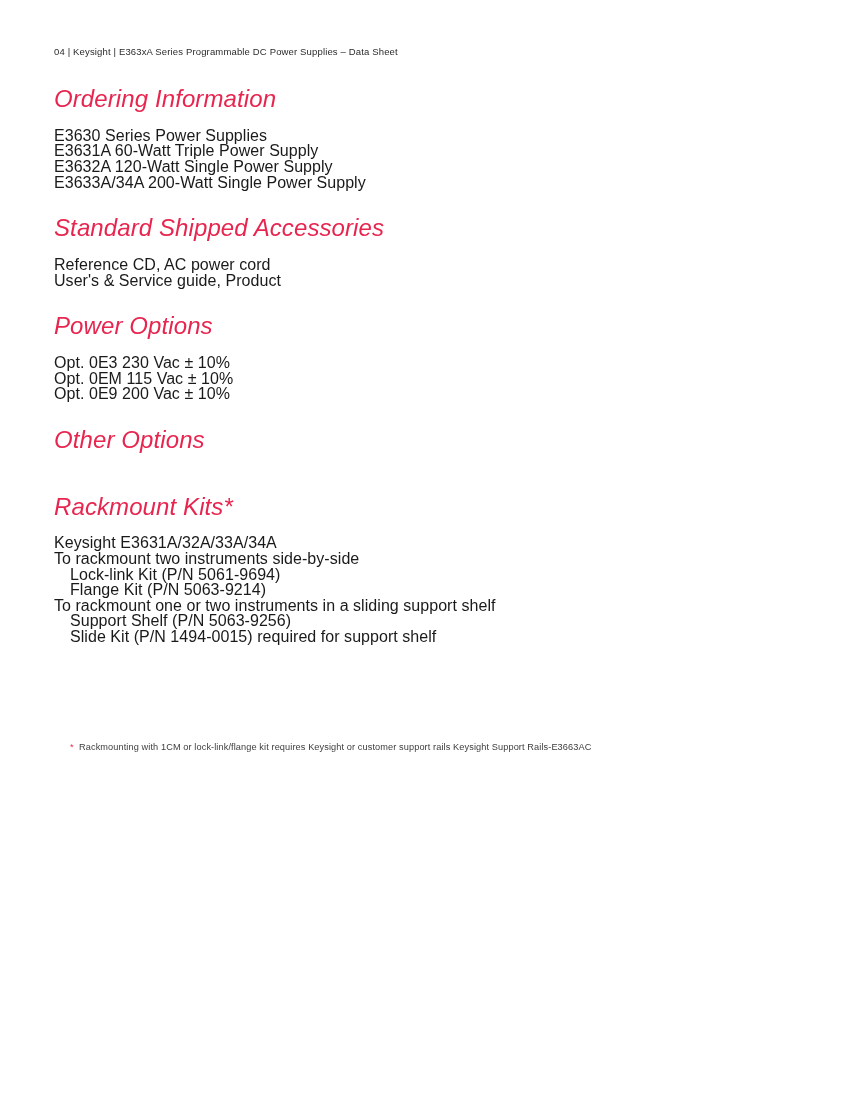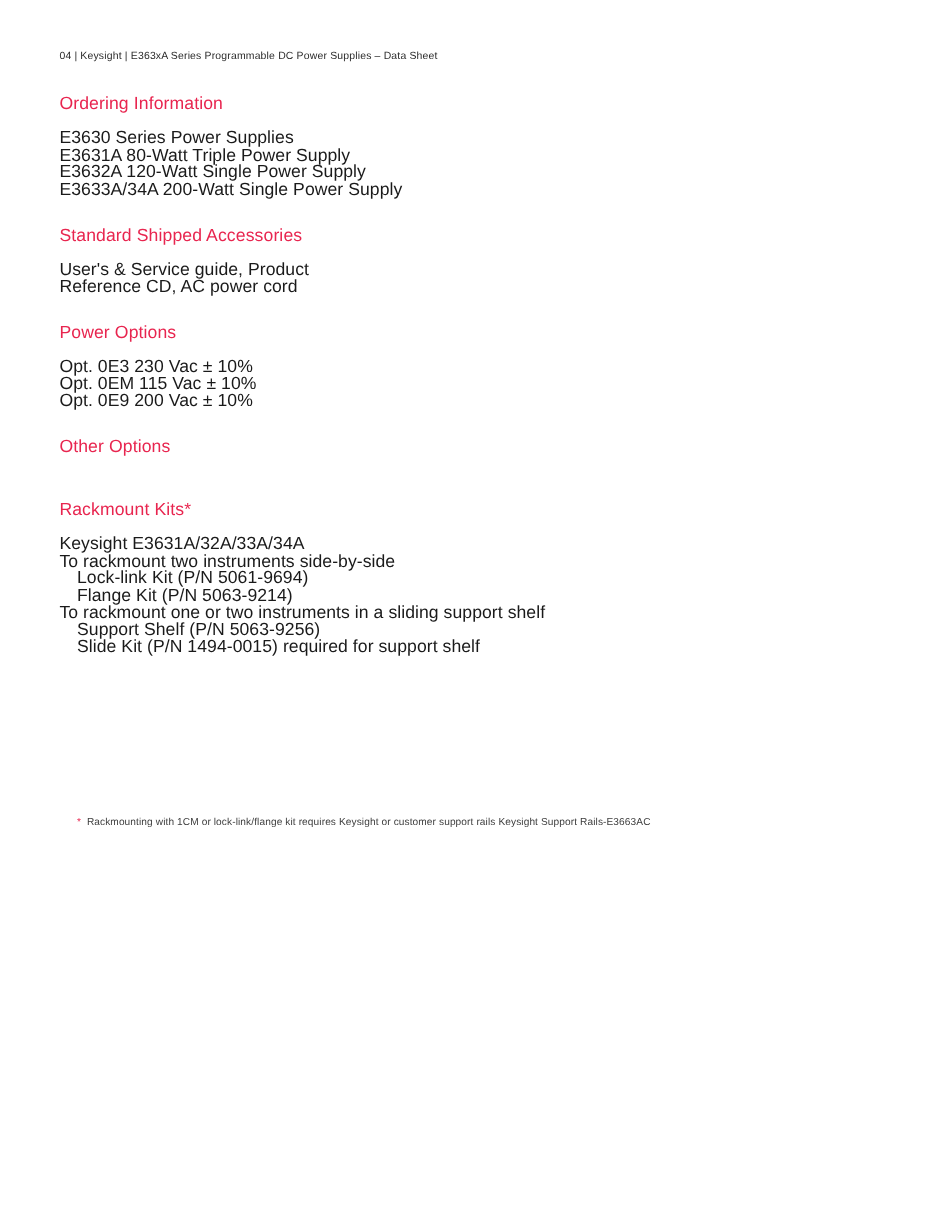--- a/index.html
+++ b/index.html
@@ -24,25 +24,26 @@
   .header-line {
     font-size: 9.5px;
     color: #2b2b2b;
     letter-spacing: 0.15px;
     margin: 0 0 0 0;
     font-weight: 400;
   }
   h2.section-title {
     color: #e8254f;
     font-weight: 400;
-    font-size: 16px;
+    font-size: 24px;
     letter-spacing: 0.1px;
     margin: 0;
     padding: 0;
     line-height: 1.2;
+    font-style: italic;
   }
   .block {
     margin: 0;
     padding: 0;
   }
   .body-line {
     font-size: 16px;
     line-height: 15.6px;
     color: #1a1a1a;
     letter-spacing: 0.05px;
@@ -73,32 +74,32 @@
 <div class="page">
 
   <div class="header-line">04 | Keysight | E363xA Series Programmable DC Power Supplies – Data Sheet</div>
 
   <div class="spacer-title-top-1"></div>
 
   <h2 class="section-title">Ordering Information</h2>
   <div class="spacer-title-body"></div>
   <div class="block">
     <div class="body-line">E3630 Series Power Supplies</div>
-    <div class="body-line">E3631A 80-Watt Triple Power Supply</div>
+    <div class="body-line">E3631A 60-Watt Triple Power Supply</div>
     <div class="body-line">E3632A 120-Watt Single Power Supply</div>
     <div class="body-line">E3633A/34A 200-Watt Single Power Supply</div>
   </div>
 
   <div class="spacer-block"></div>
 
   <h2 class="section-title">Standard Shipped Accessories</h2>
   <div class="spacer-title-body"></div>
   <div class="block">
+    <div class="body-line">Reference CD, AC power cord</div>
     <div class="body-line">User's &amp; Service guide, Product</div>
-    <div class="body-line">Reference CD, AC power cord</div>
   </div>
 
   <div class="spacer-block"></div>
 
   <h2 class="section-title">Power Options</h2>
   <div class="spacer-title-body"></div>
   <div class="block">
     <div class="body-line">Opt. 0E3 230 Vac ± 10%</div>
     <div class="body-line">Opt. 0EM 115 Vac ± 10%</div>
     <div class="body-line">Opt. 0E9 200 Vac ± 10%</div>

